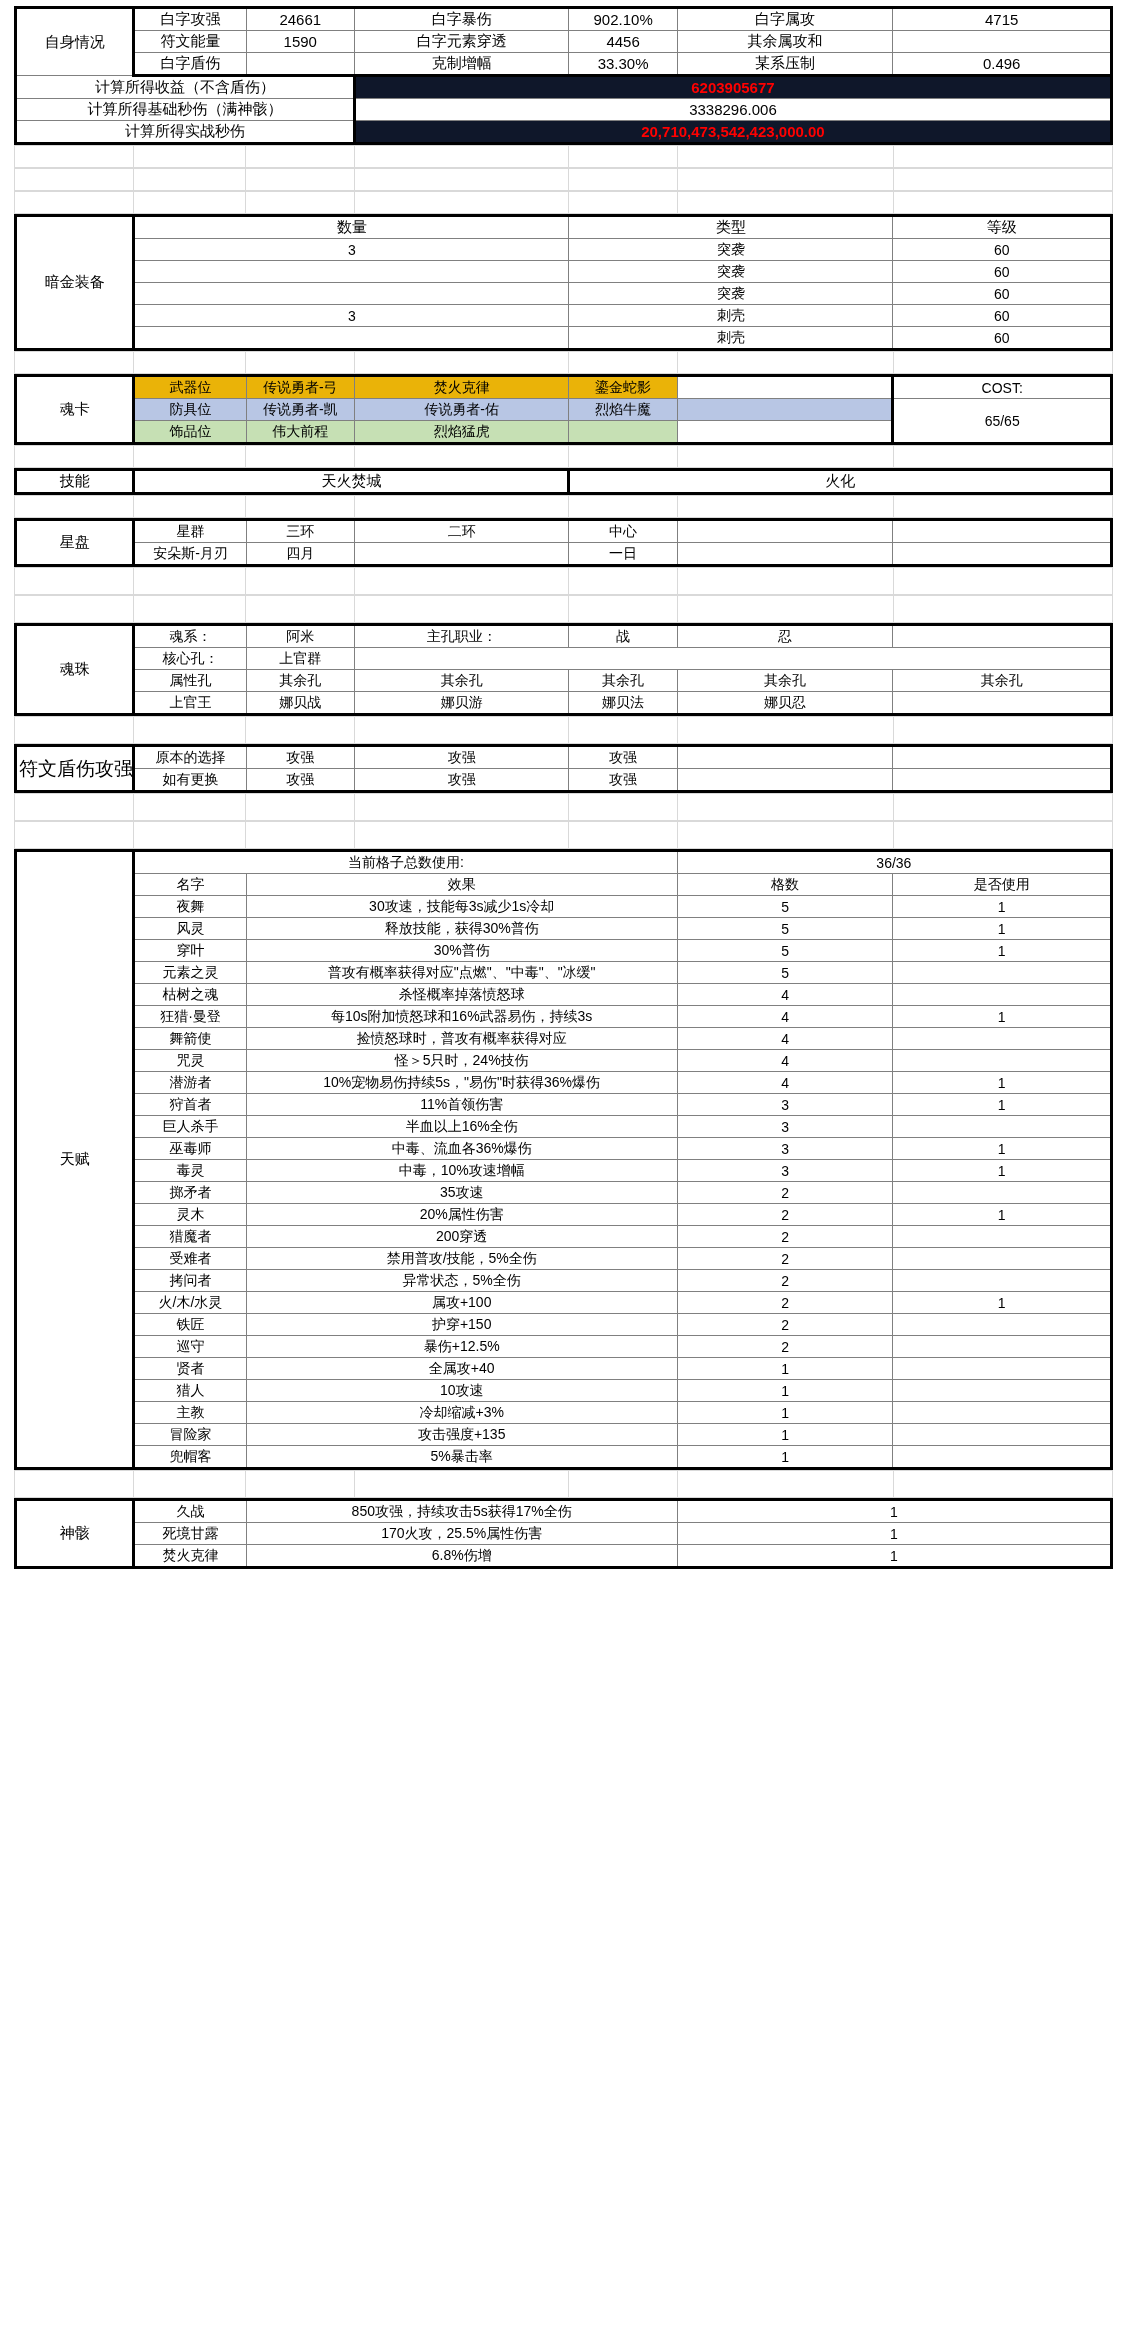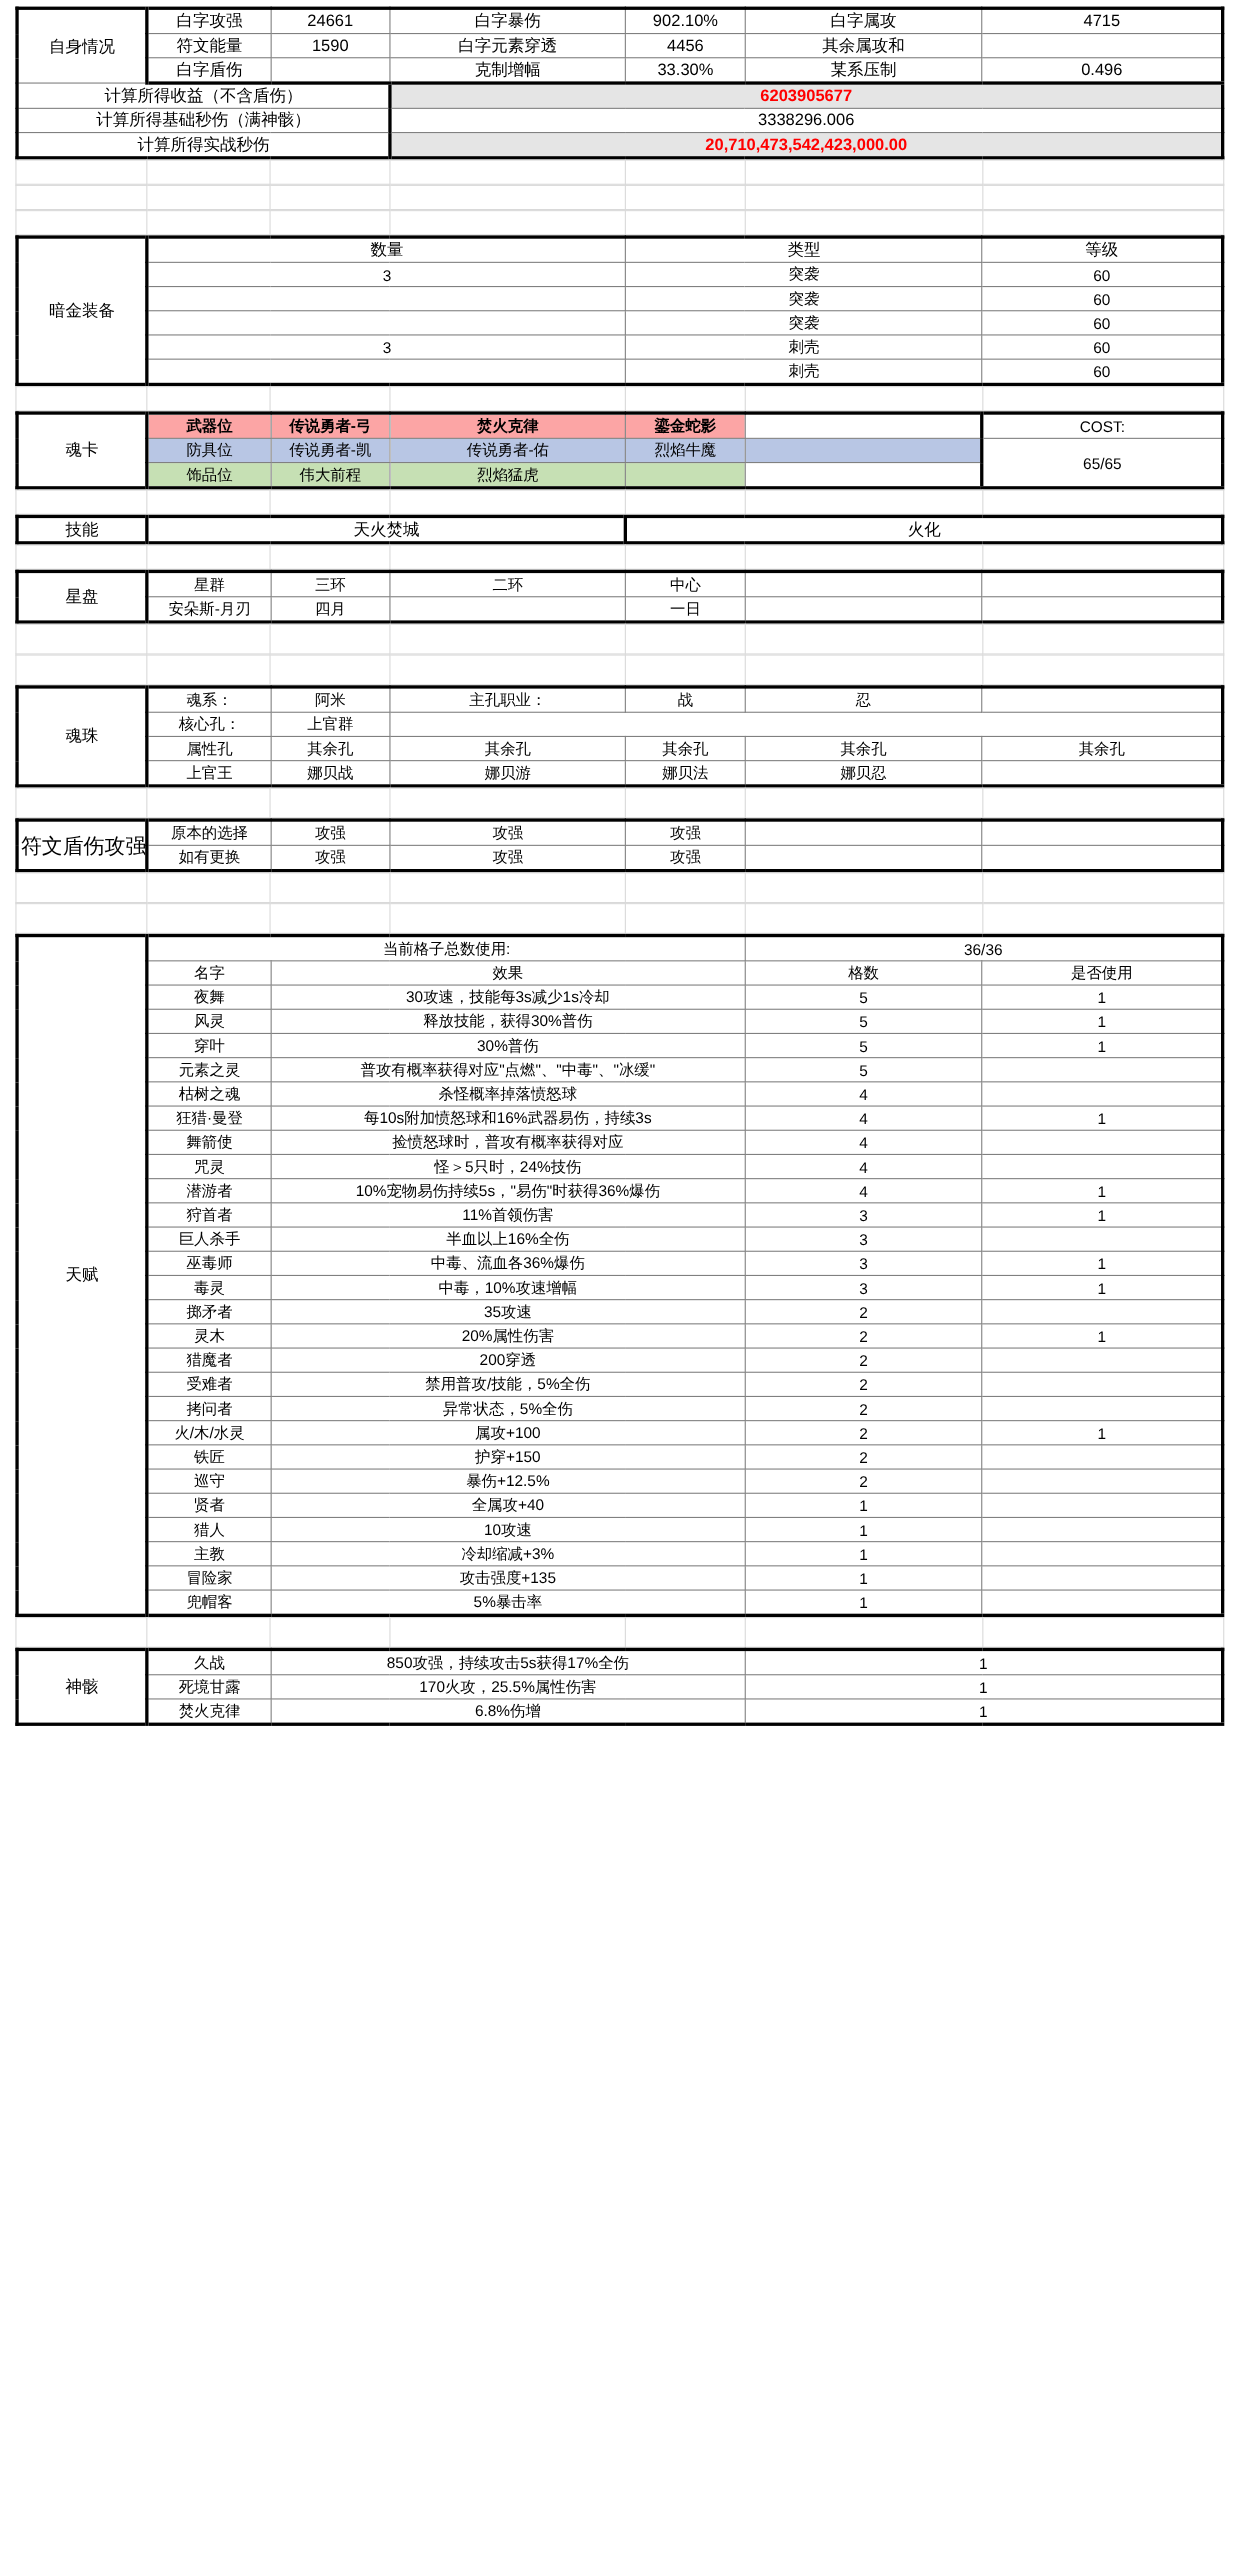--- a/index.html
+++ b/index.html
@@ -38,23 +38,23 @@
     height:21px;
   }
   .gap td{border:1px solid #d9d9d9;height:21px;}
   .gap.tall td{height:26px;}
 
   
   .vthick{border-right:3px solid #000 !important;}
   .hthick{border-bottom:3px solid #000 !important;}
 
   .rowlabel{font-size:15px;}
-  .yellow{background:#e5e5e5;}
+  .yellow{background:#0f172a;}
   .red{color:#ff0000;font-weight:bold;}
-  .pink{background:#fca5a5;font-weight:bold;}
+  .pink{background:#eab308;}
   .blue{background:#b8c6e4;}
   .green{background:#c6e0b4;}
   .sm{font-size:14px;}
   .xs{font-size:19px;}
 </style>
 </head>
 <body>
 
 <div class="sheet">
 

